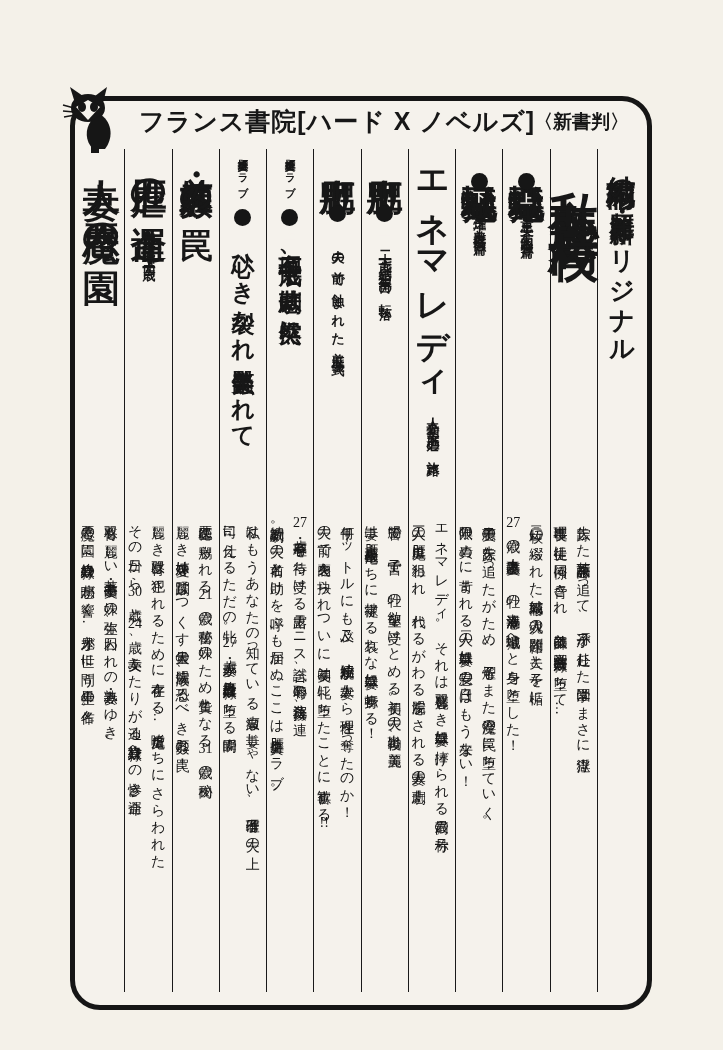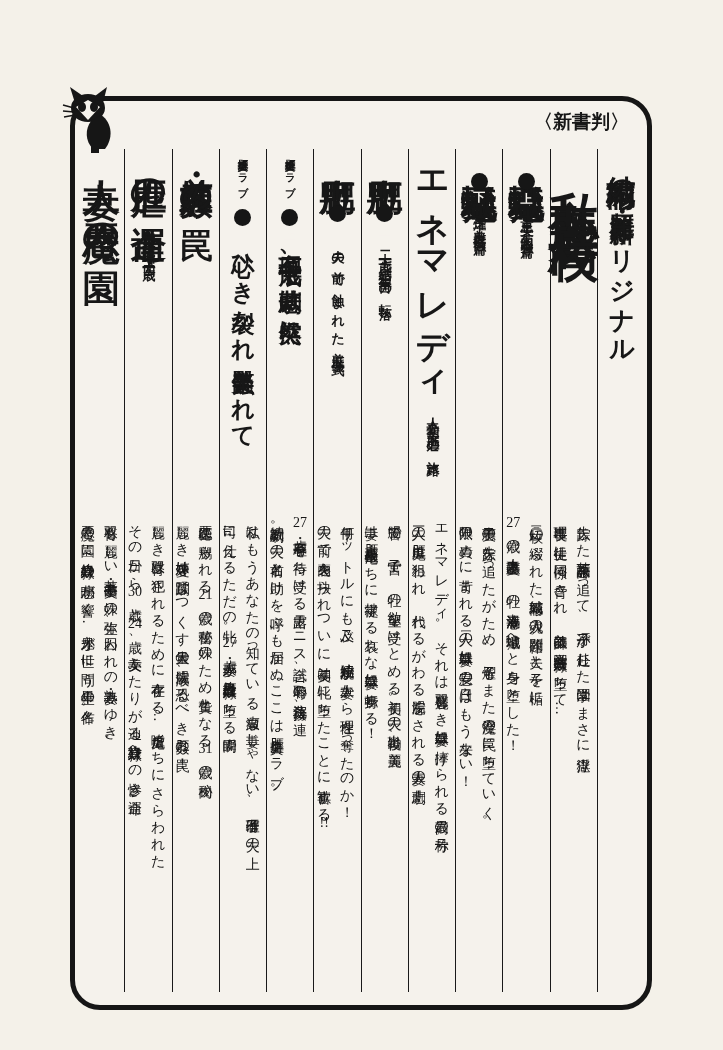--- a/index.html
+++ b/index.html
@@ -77,20 +77,21 @@
     <path d="M34 13 L46 4 L42 20 Z" fill="#161616"></path>
     <ellipse cx="27" cy="25" rx="17" ry="14" fill="#161616"></ellipse>
     <path d="M15 24 L27 37 L39 24 L27 17 Z" fill="#f5f2ec"></path>
     <ellipse cx="21" cy="24" rx="4" ry="5" fill="#161616"></ellipse>
     <ellipse cx="33" cy="24" rx="4" ry="5" fill="#161616"></ellipse>
     <path d="M40 32 C52 40 52 56 44 66 L32 66 C24 58 24 46 30 38 Z" fill="#161616"></path>
     <rect x="30" y="52" width="8" height="18" fill="#161616"></rect>
     <path d="M2 22 L13 25 M2 28 L13 29 M3 34 L14 32" stroke="#161616" stroke-width="1.6" fill="none"></path>
   </svg>
 
+  <div class="brand">フランス書院[ハード X ノベルズ]</div>
   <div class="format">〈新書判〉</div>
 
   <div class="entries">
 
     <div class="entry lead">
       <div class="tblock">
           <div class="tcol lead-text">
         <span class="lead-author">結城彩雨</span><span class="lead-rest">の超巨篇・新作オリジナル</span>
       </div>
         </div>

